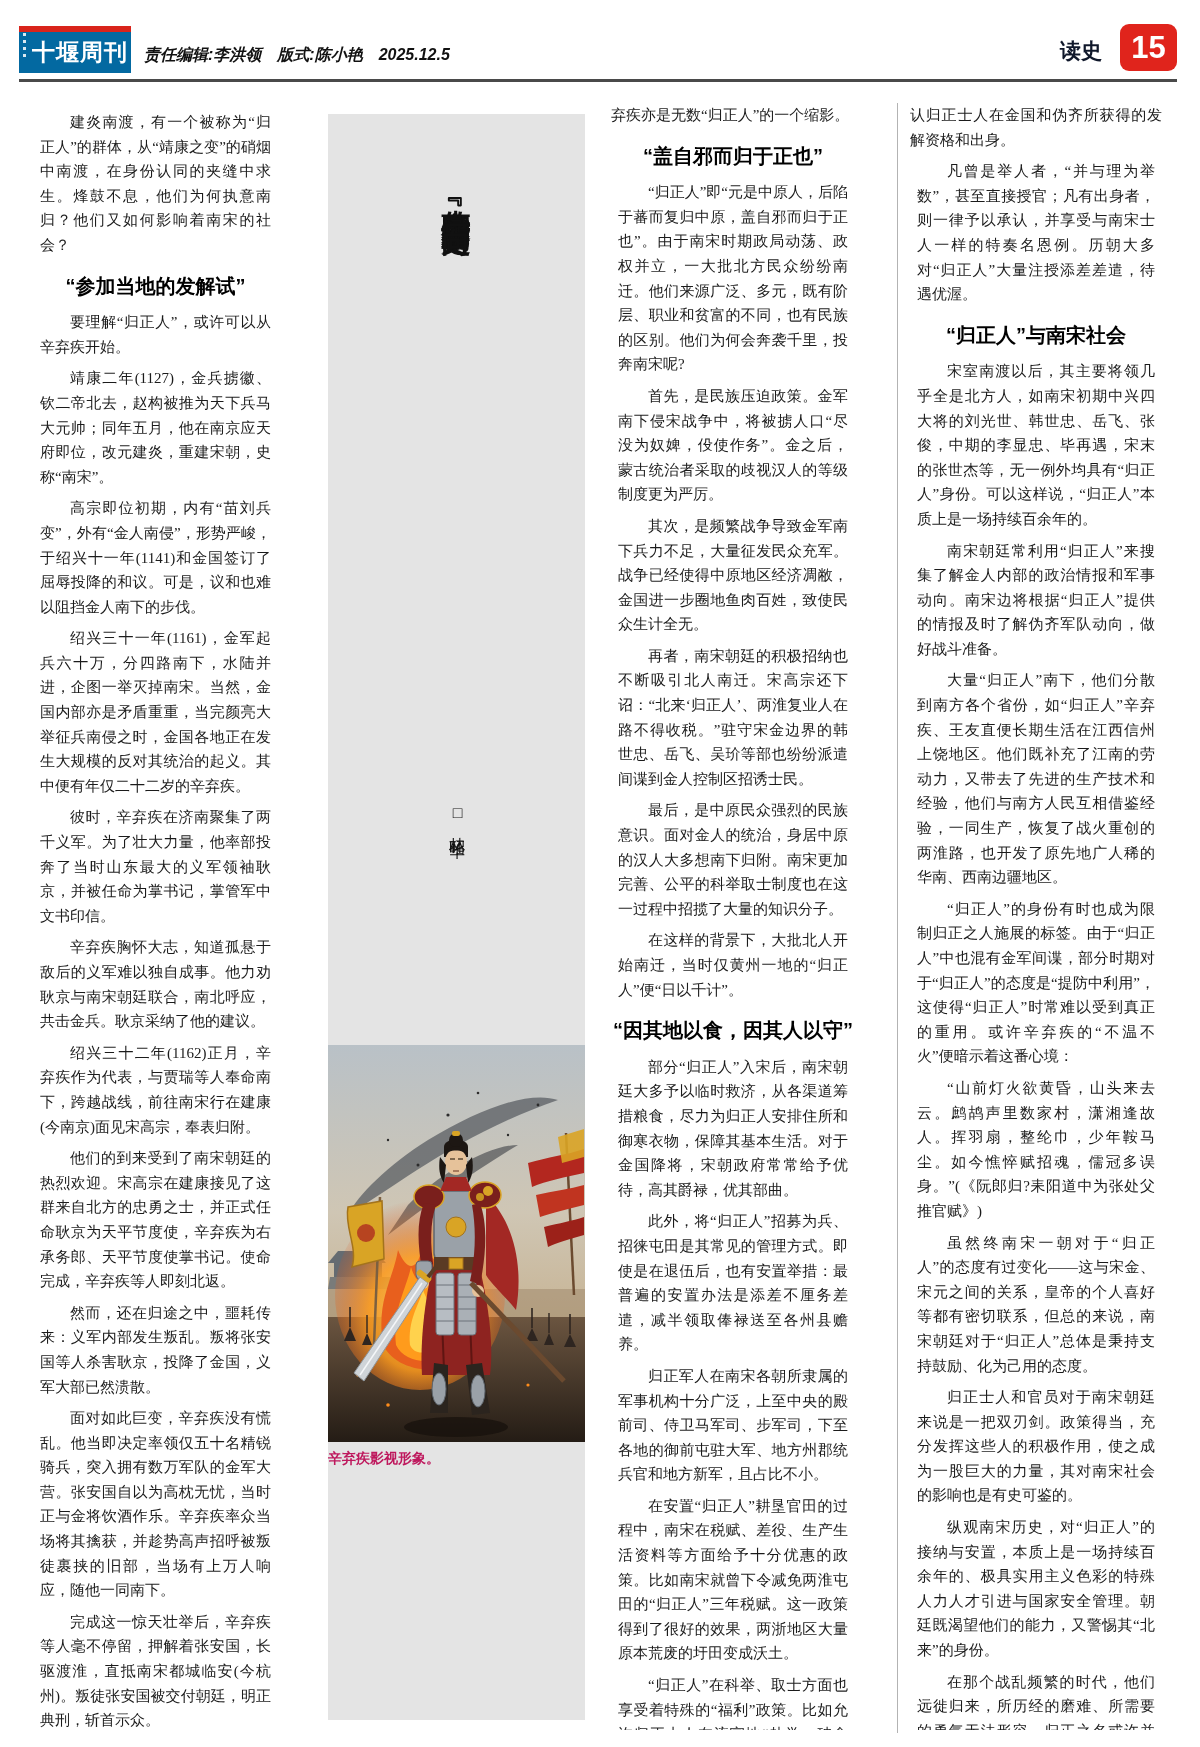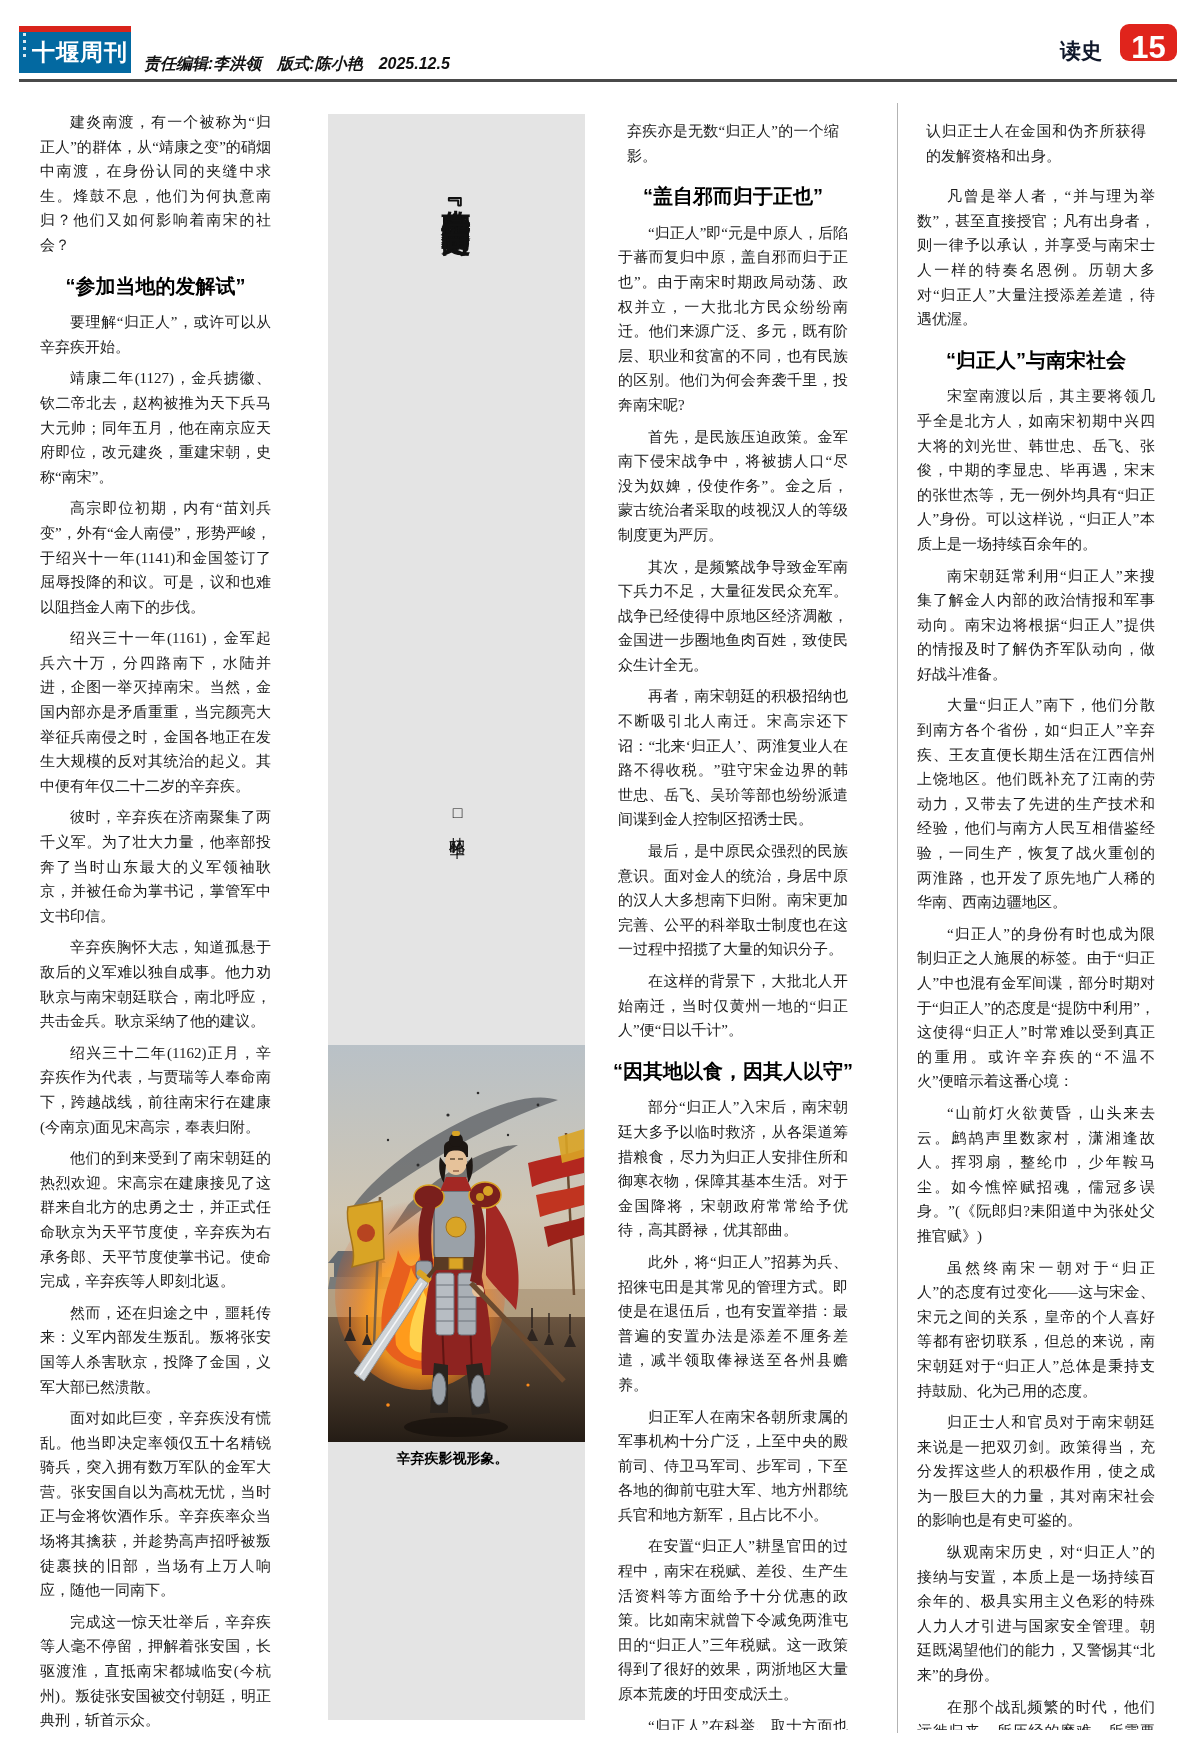--- a/index.html
+++ b/index.html
@@ -9,59 +9,59 @@
     overflow:hidden;
   }
   
   .logo-box{position:absolute;left:19px;top:26px;width:112px;height:47px;}
   .logo-stripe{height:6px;background:#d9241b;}
   .logo-body{position:relative;height:41px;background:#0369a1;color:#fff;
     font-weight:700;font-size:23px;line-height:41px;text-align:center;
     letter-spacing:1px;padding-left:10px;}
   .logo-micro{position:absolute;left:4px;top:7px;width:3px;height:28px;
     background:repeating-linear-gradient(#fff 0 3px,transparent 3px 7px);opacity:.85;}
-  .editor-line{position:absolute;left:144px;top:54px;
+  .editor-line{position:absolute;left:144px;top:45px;
     font-family:"Liberation Sans","DejaVu Sans",sans-serif;
     font-weight:700;font-style:italic;font-size:16px;color:#111;}
   .section-title{position:absolute;left:1060px;top:37px;
     font-family:"Liberation Sans","DejaVu Sans",sans-serif;
     font-weight:700;font-size:21px;color:#0f172a;}
-  .page-badge{position:absolute;left:1120px;top:24px;width:57px;height:37px;
+  .page-badge{position:absolute;left:1120px;top:24px;width:57px;height:47px;
     background:#e0241c;border-radius:9px;color:#fff;text-align:center;
     font-family:"Liberation Sans","DejaVu Sans",sans-serif;
     font-weight:700;font-size:31px;line-height:47px;}
   .header-rule{position:absolute;left:19px;top:79px;width:1158px;height:3px;
     background:#4a4a4a;}
   
   .textcol{position:absolute;top:103px;height:1627px;overflow:hidden;
     font-size:15px;line-height:24.6px;text-align:justify;color:#1b1b1b;}
   .col1{left:33px;width:245px;}
   .col3{left:611px;width:244px;}
   .col4{left:910px;width:252px;}
   .para{margin:7px;text-indent:2em;}
-  .cont{margin:16px;text-indent:0;}
+  .cont{margin:0;text-indent:0;}
   .subhead{font-family:"Liberation Sans","DejaVu Sans",sans-serif;
     font-size:20px;font-weight:700;text-align:center;text-indent:0;
     margin:16px 0 12px;color:#000;}
   .v-divider{position:absolute;left:897px;top:103px;width:1px;height:1630px;
     background:#b3b3b3;}
   
   .feature-panel{position:absolute;left:328px;top:114px;width:257px;height:1606px;
     background:#e4e4e4;}
   .headline-vert{position:absolute;top:72px;left:50%;transform:translateX(-50%);
     writing-mode:vertical-rl;font-weight:700;font-size:29px;letter-spacing:1px;
     color:#111;font-family:"Liberation Serif","DejaVu Serif",serif;}
   .byline-vert{position:absolute;top:690px;left:50%;transform:translateX(-50%);
     writing-mode:vertical-rl;font-size:16px;letter-spacing:3px;color:#111;
     font-family:"Liberation Sans","DejaVu Sans",sans-serif;}
   .photo-wrap{position:absolute;top:931px;left:0;width:257px;height:397px;}
   .photo-wrap svg{display:block;}
   .photo-caption{position:absolute;top:1336px;left:0;width:249px;
-    text-align:center;font-family:"Liberation Sans","DejaVu Sans",sans-serif;
-    font-weight:700;font-size:14px;color:#000000;}
+    text-align:left;font-family:"Liberation Sans","DejaVu Sans",sans-serif;
+    font-weight:700;font-size:14px;color:#be185d;}
 </style>
 </head>
 <body>
 
 <div class="logo-box">
   <div class="logo-stripe"></div>
   <div class="logo-body">十堰周刊</div>
   <span class="logo-micro"></span>
 </div>
 <div class="editor-line">责任编辑:李洪领　版式:陈小艳　2025.12.5</div>

